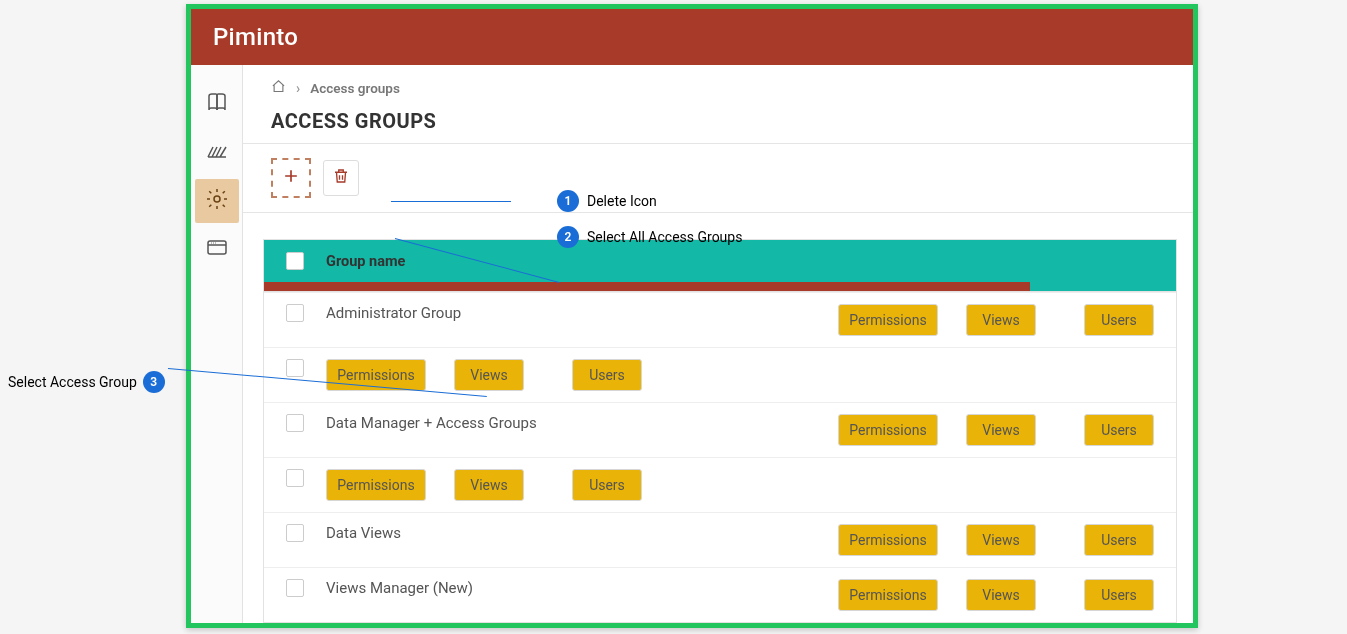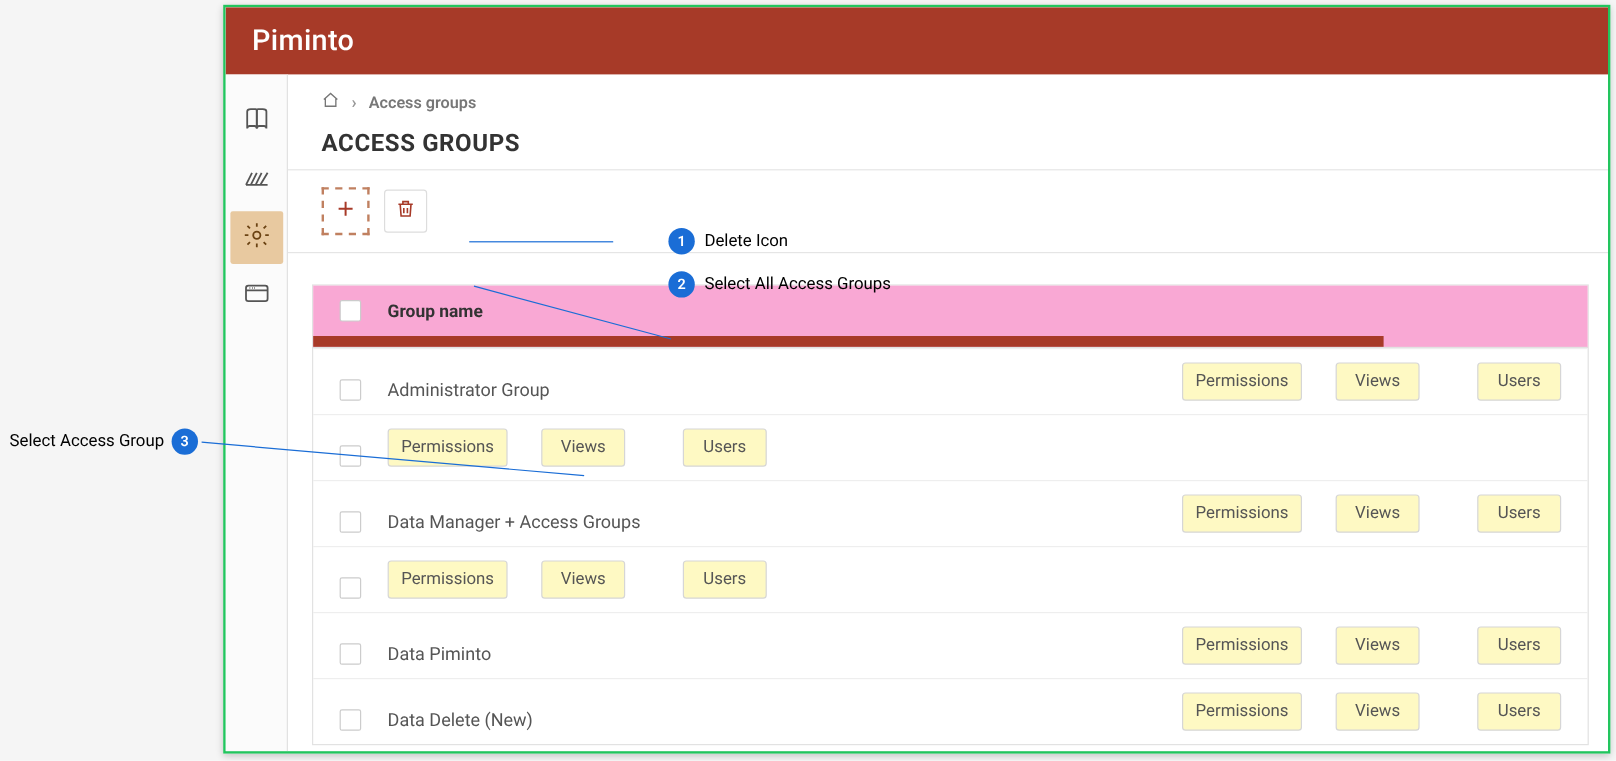--- a/index.html
+++ b/index.html
@@ -7,24 +7,24 @@
       font-family: -apple-system, BlinkMacSystemFont, "Segoe UI", Roboto, Arial, sans-serif;
       background: #f5f5f5;
       width: 1347px;
       height: 634px;
       position: relative;
     }
     .app-container {
       position: absolute;
       left: 186px;
       top: 4px;
-      width: 1156px;
+      width: 1012px;
       height: 624px;
       background: #fff;
-      border: 2px solid #22c55e;
+      border: 5px solid #22c55e;
       box-shadow: 0 2px 6px rgba(0,0,0,0.2);
       display: flex;
       flex-direction: column;
       overflow: hidden;
     }
     .topbar {
       background: #a73a28;
       color: #fff;
       height: 56px;
       display: flex;
@@ -123,21 +123,21 @@
       flex: 1;
       padding: 26px 16px 0 20px;
       overflow-y: auto;
     }
     .data-table {
       width: 100%;
       border: 1px solid #e2e2e2;
       border-collapse: collapse;
     }
     .table-head {
-      background: #f9a8d4;
+      background: #14b8a6;
       border-bottom: 1px solid #e2e2e2;
     }
     .table-head-row {
       display: flex;
       align-items: center;
       padding: 12px 22px;
     }
     .accent-bar {
       height: 9px;
       background: #a73a28;
@@ -154,36 +154,36 @@
       flex-shrink: 0;
       background: #fff;
     }
     .col-header {
       font-weight: 700;
       font-size: 14.5px;
       color: #333;
     }
     .table-row {
       display: flex;
-      align-items: flex-end;
+      align-items: flex-start;
       padding: 11px 22px;
       border-top: 1px solid #eee;
     }
     .table-row .group-name {
       flex: 1;
       font-size: 15px;
       color: #555;
     }
     .row-actions {
       display: flex;
       gap: 28px;
     }
     .row-btn {
       border: 1px solid #d6d6d6;
-      background: #fef9c3;
+      background: #eab308;
       color: #555;
       font-size: 14px;
       padding: 7px 0;
       border-radius: 3px;
       cursor: pointer;
       text-align: center;
     }
     .row-btn.perm { width: 100px; }
     .row-btn.views { width: 70px; }
     .row-btn.users { width: 70px; margin-left: 20px; }
@@ -326,30 +326,30 @@
               <div class="table-row">
                 <div class="checkbox"></div>
                 <div class="row-actions">
                   <div class="row-btn perm">Permissions</div>
                   <div class="row-btn views">Views</div>
                   <div class="row-btn users">Users</div>
                 </div>
               </div>
               <div class="table-row">
                 <div class="checkbox"></div>
-                <div class="group-name">Data Piminto</div>
-                <div class="row-actions">
-                  <div class="row-btn perm">Permissions</div>
-                  <div class="row-btn views">Views</div>
-                  <div class="row-btn users">Users</div>
-                </div>
-              </div>
-              <div class="table-row">
-                <div class="checkbox"></div>
-                <div class="group-name">Data Delete (New)</div>
+                <div class="group-name">Data Views</div>
+                <div class="row-actions">
+                  <div class="row-btn perm">Permissions</div>
+                  <div class="row-btn views">Views</div>
+                  <div class="row-btn users">Users</div>
+                </div>
+              </div>
+              <div class="table-row">
+                <div class="checkbox"></div>
+                <div class="group-name">Views Manager (New)</div>
                 <div class="row-actions">
                   <div class="row-btn perm">Permissions</div>
                   <div class="row-btn views">Views</div>
                   <div class="row-btn users">Users</div>
                 </div>
               </div>
             </div>
         </div>
       </div>
 
@@ -363,16 +363,16 @@
   <span>Delete Icon</span>
 </div>
 
 <div class="annot-line" style="left:395px; top:238px; width:170px; transform: rotate(15deg); transform-origin: left center;"></div>
 <div class="annotation" style="left:557px; top:226px;">
   <div class="annotation-badge">2</div>
   <span>Select All Access Groups</span>
 </div>
 
 <div class="annot-line" style="left:168px; top:368px; width:320px; transform: rotate(5deg); transform-origin: left center;"></div>
-<div class="annotation" style="left:8px; top:357px;">
+<div class="annotation" style="left:8px; top:371px;">
   <span style="margin-right:6px;">Select Access Group</span>
   <div class="annotation-badge">3</div>
 </div>
 
 </body></html>

